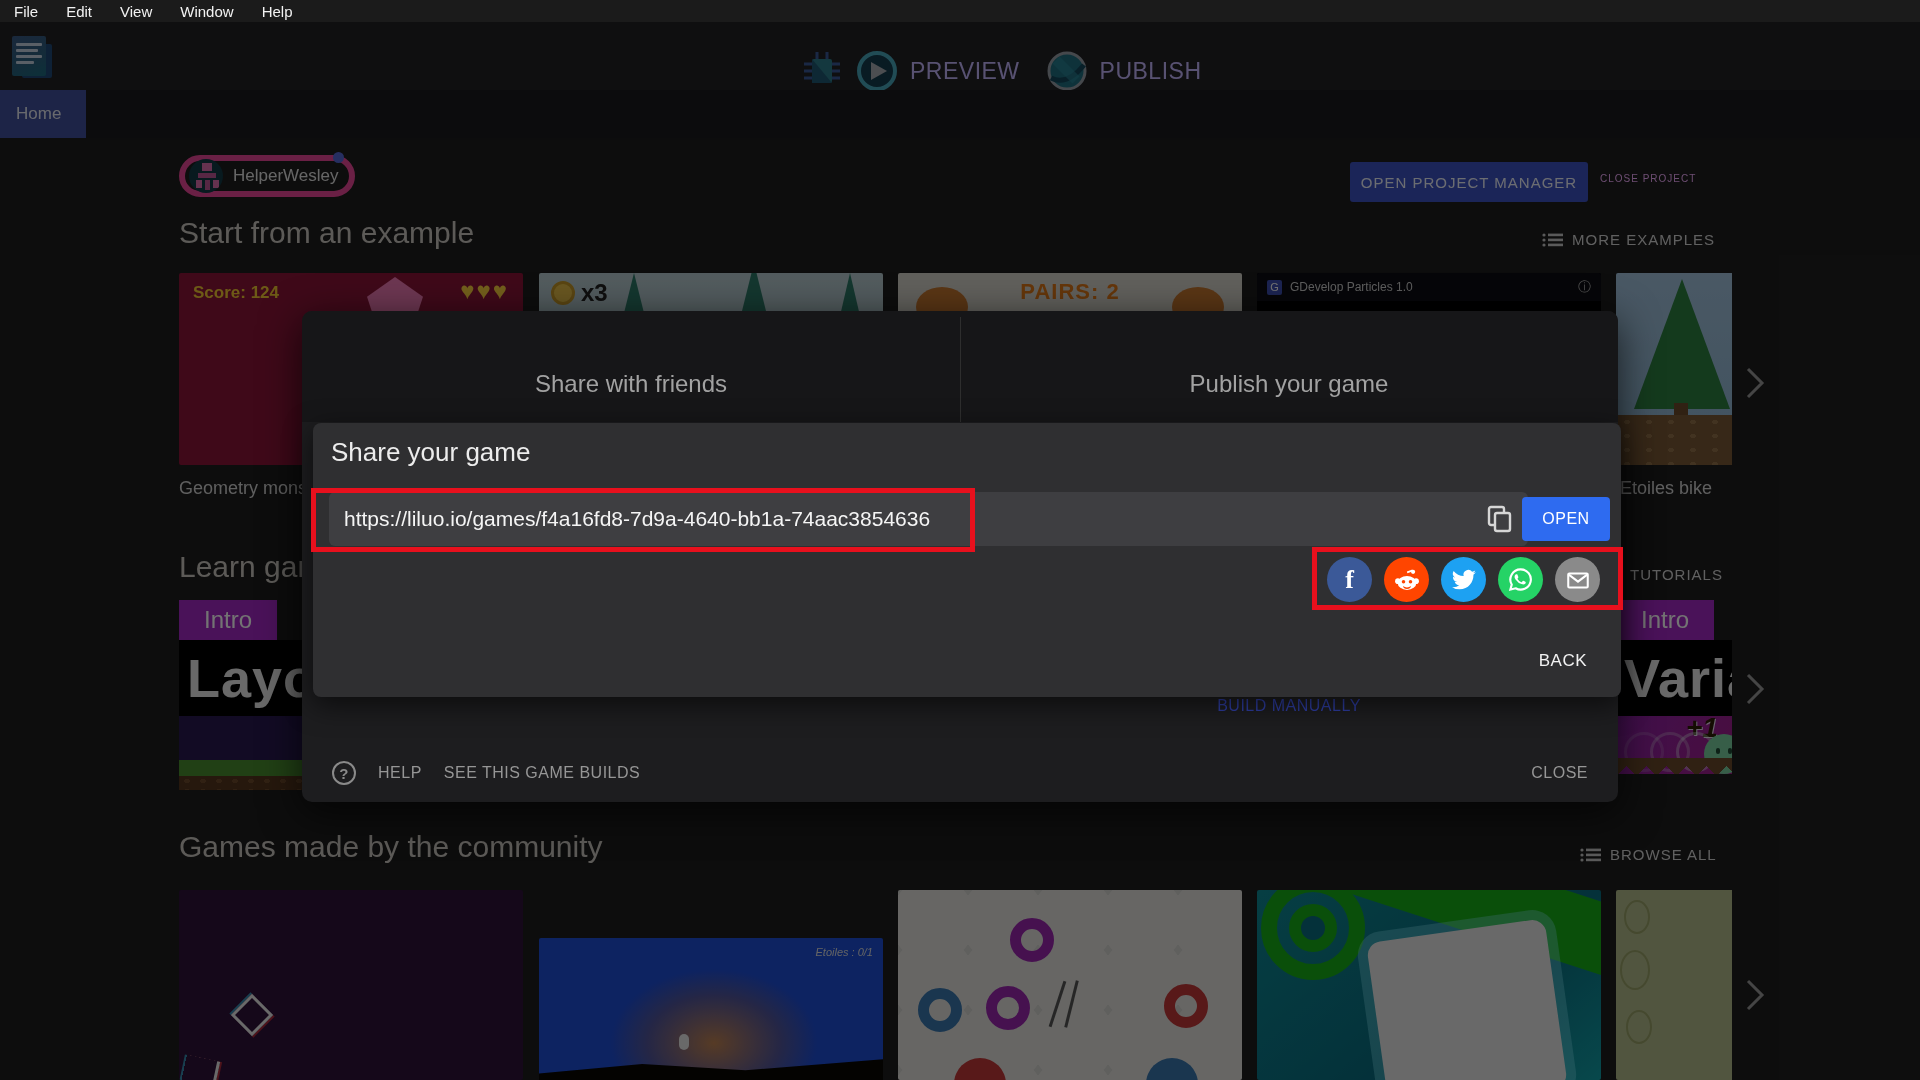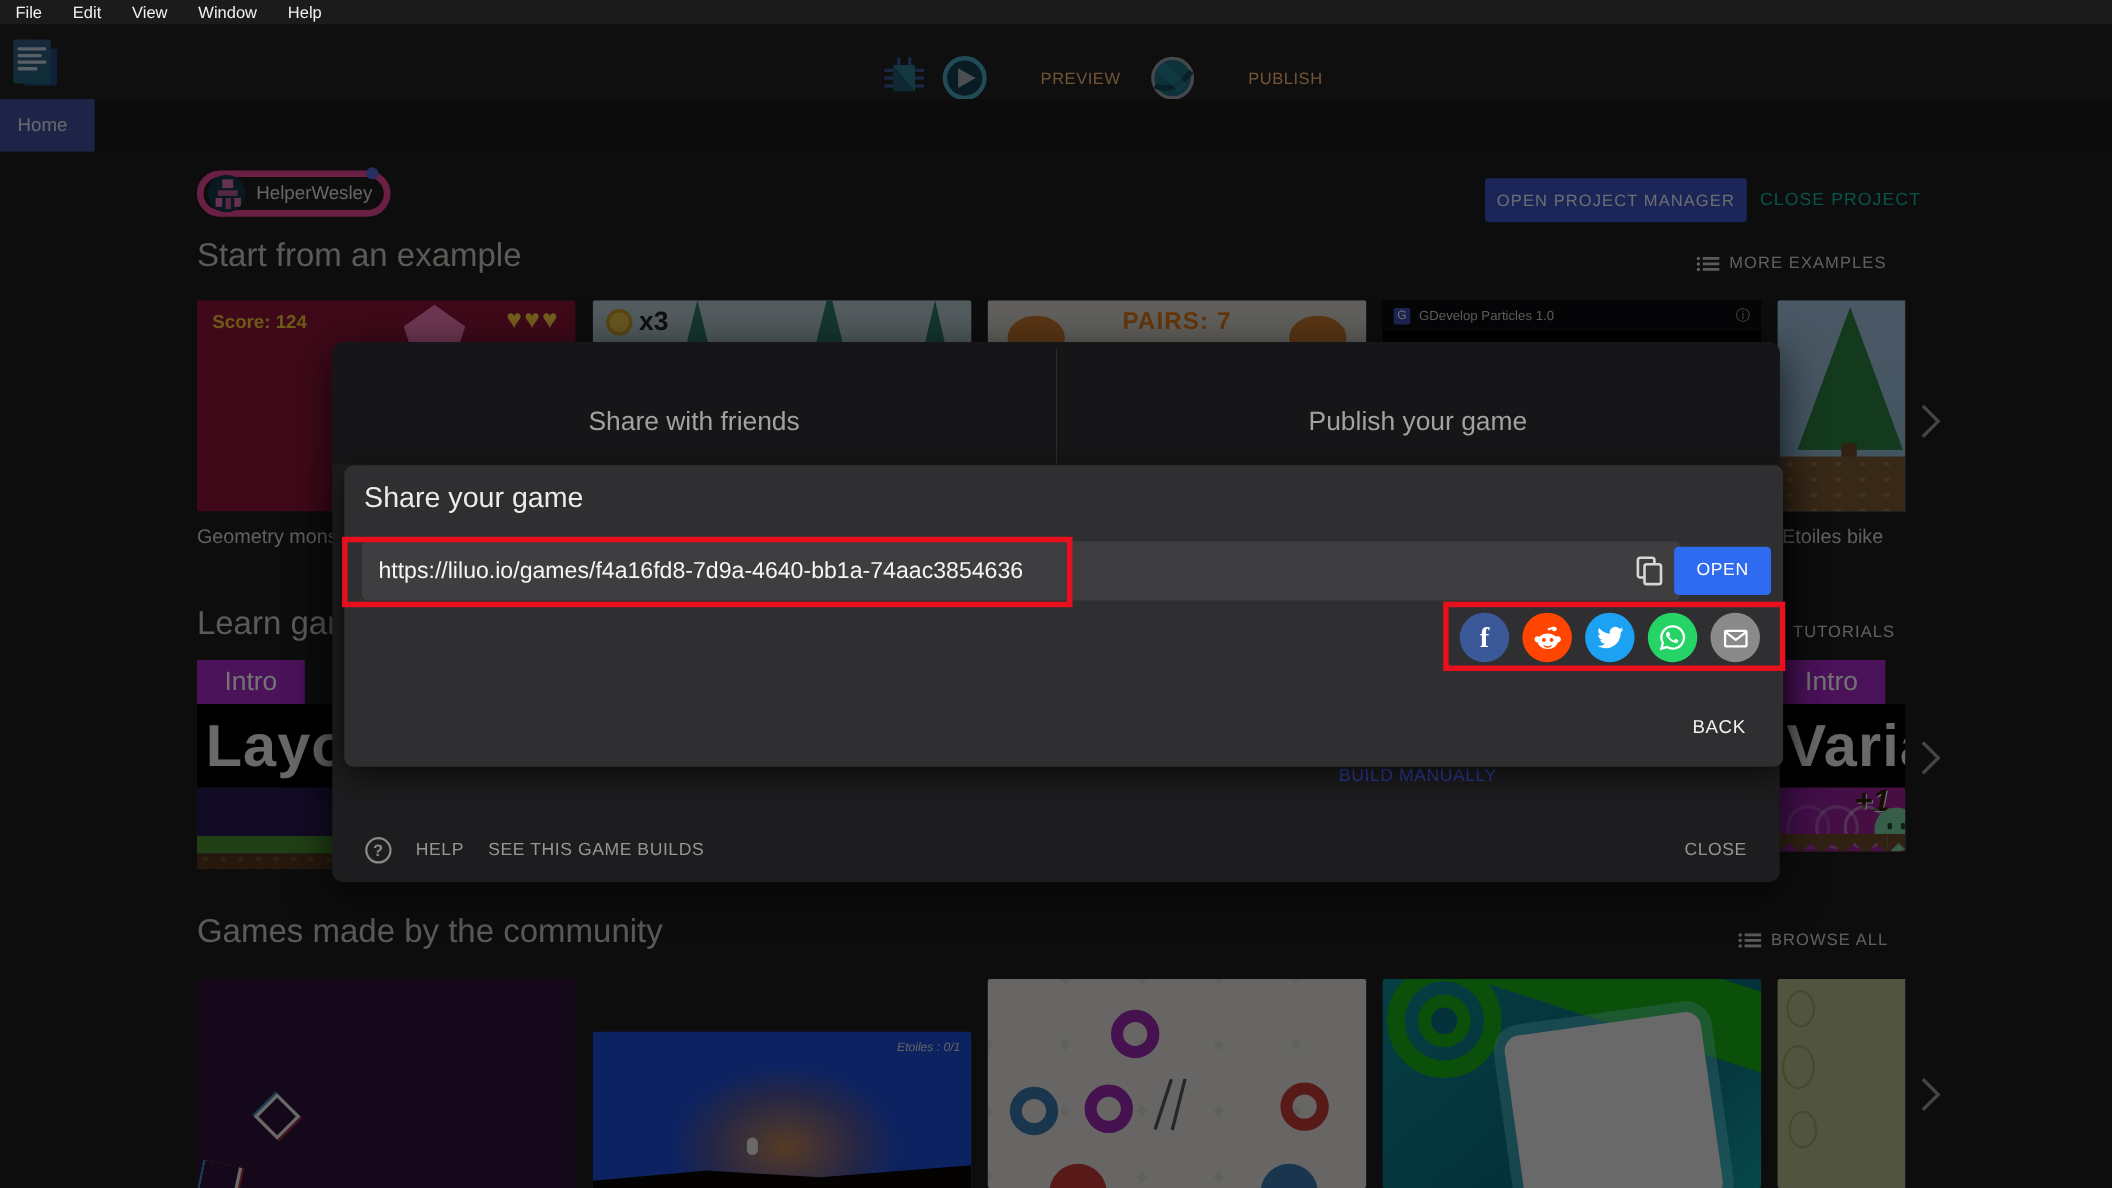--- a/index.html
+++ b/index.html
@@ -12,38 +12,38 @@
   .menubar span { color:#f2f2f2; font-size:15px; padding:0 14px; }
 
   
   .toolbar { position:absolute; left:0; top:22px; width:1920px; height:68px; background:#222225; }
   .pm-icon { position:absolute; left:12px; top:14px; width:44px; height:46px; }
   .pm-icon .back { position:absolute; left:10px; top:8px; width:30px; height:34px; background:#1f4a78; border-radius:2px; }
   .pm-icon .front { position:absolute; left:0; top:0; width:34px; height:40px; border-radius:2px;
       background:linear-gradient(160deg,#3a5a86 0%,#2d5f7e 55%,#1d6b7e 100%); }
   .pm-icon .front i { position:absolute; left:4px; height:3px; background:#c6d2e2; border-radius:1px; }
   .toolbar-center { position:absolute; left:800px; top:28px; display:flex; align-items:center; gap:12px; }
-  .tool-label { color:#fdba74; font-size:15px; letter-spacing:.5px;margin-left:36px; }
+  .tool-label { color:#c4b5fd; font-size:23px; letter-spacing:.5px; }
   .debug-icon svg, .play-icon svg, .globe-icon svg { display:block; }
 
   
   .tabrow { position:absolute; left:0; top:90px; width:1920px; height:48px; background:#1c1c1e; }
   .home-tab { position:absolute; left:0; top:0; width:86px; height:48px; background:#42509e; color:#e6e9f2; font-size:17px; display:flex; align-items:center; padding-left:16px; }
 
   
   .content { position:absolute; left:0; top:138px; width:1920px; height:942px; background:#1e1e1e; }
 
   .user-chip { position:absolute; left:179px; top:17px; width:176px; height:42px; border:6px solid #ec4899; border-radius:21px; display:flex; align-items:center; gap:10px; }
   .avatar { width:34px; height:34px; margin-left:4px; border-radius:50%; background:#123a46; position:relative; overflow:hidden; }
   .avatar .px { position:absolute; background:#e070b0; }
   .chip-name { color:#e2e2e2; font-size:17px; }
   .notif-dot { position:absolute; left:333px; top:14px; width:11px; height:11px; border-radius:50%; background:#5668d8; }
 
   .opm-btn { position:absolute; left:1350px; top:24px; width:238px; height:40px; background:#3d52c4; color:#eef1fb; font-size:15px; letter-spacing:1px; display:flex; align-items:center; justify-content:center; border-radius:3px; }
-  .close-project { position:absolute; left:1600px; top:35px; color:#14b8a6; font-size:16px; letter-spacing:1px; }
+  .close-project { position:absolute; left:1600px; top:35px; color:#f0abfc; font-size:10px; letter-spacing:1px; }
 
   .sec-title { position:absolute; color:#ccc8c2; font-size:30px; font-weight:400; }
   .sec-action { position:absolute; display:flex; align-items:center; gap:8px; color:#d6d6d6; font-size:15px; letter-spacing:1px; }
   .caption { position:absolute; color:#d2d2d2; font-size:18px; }
 
   .rowclip { position:absolute; left:179px; width:1553px; overflow:hidden; }
   .thumb { position:absolute; top:0; width:344px; height:192px; overflow:hidden; border-radius:2px; }
   .chev { position:absolute; }
 
   
@@ -254,21 +254,21 @@
         <span class="tree" style="left:276px;top:0;width:70px;height:150px;"></span>
         <span class="coin"></span>
         <span class="x3">x3</span>
         <span class="ball"></span>
       </div>
       <div class="thumb t-pairs">
         <span class="blob" style="left:18px;top:14px;width:52px;height:40px;"></span>
         <span class="trunkv" style="left:40px;top:50px;width:8px;height:26px;"></span>
         <span class="blob" style="right:18px;top:14px;width:52px;height:40px;"></span>
         <span class="trunkv" style="right:40px;top:50px;width:8px;height:26px;"></span>
-        <span class="label">PAIRS: 7</span>
+        <span class="label">PAIRS: 2</span>
         <span class="board"></span>
       </div>
       <div class="thumb t-part">
         <div class="bar">
           <span class="glogo">G</span>
           <span class="nm">GDevelop Particles 1.0</span>
           <span class="info">ⓘ</span>
         </div>
       </div>
       <div class="thumb t-down">

